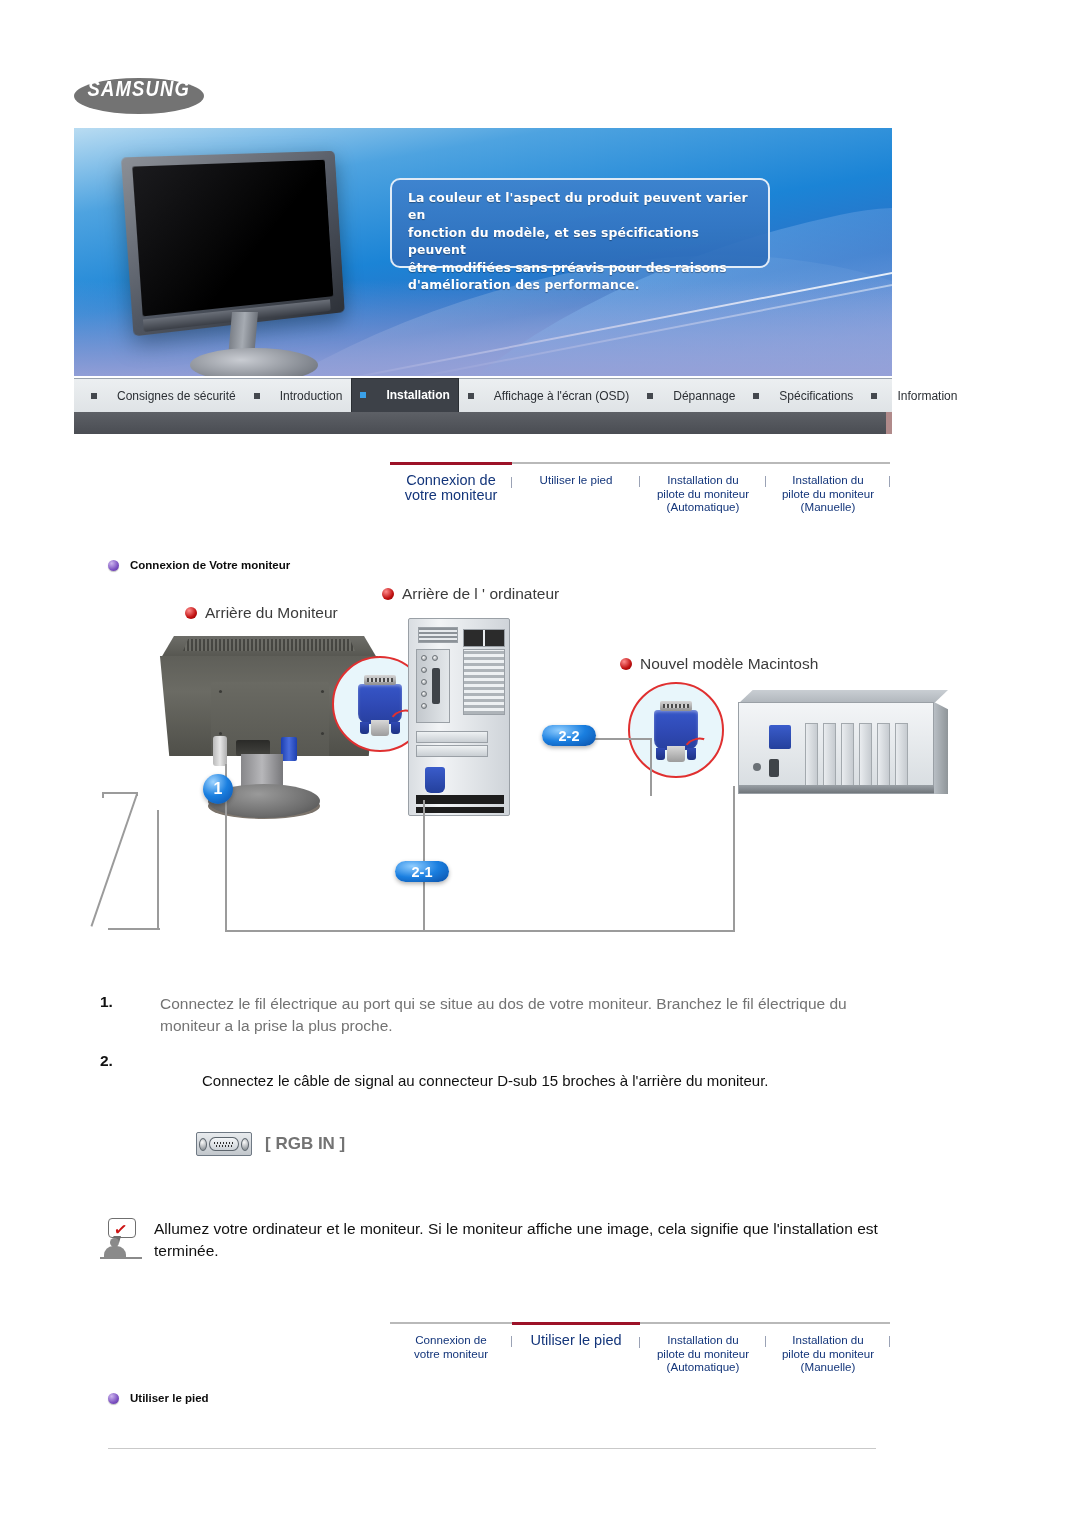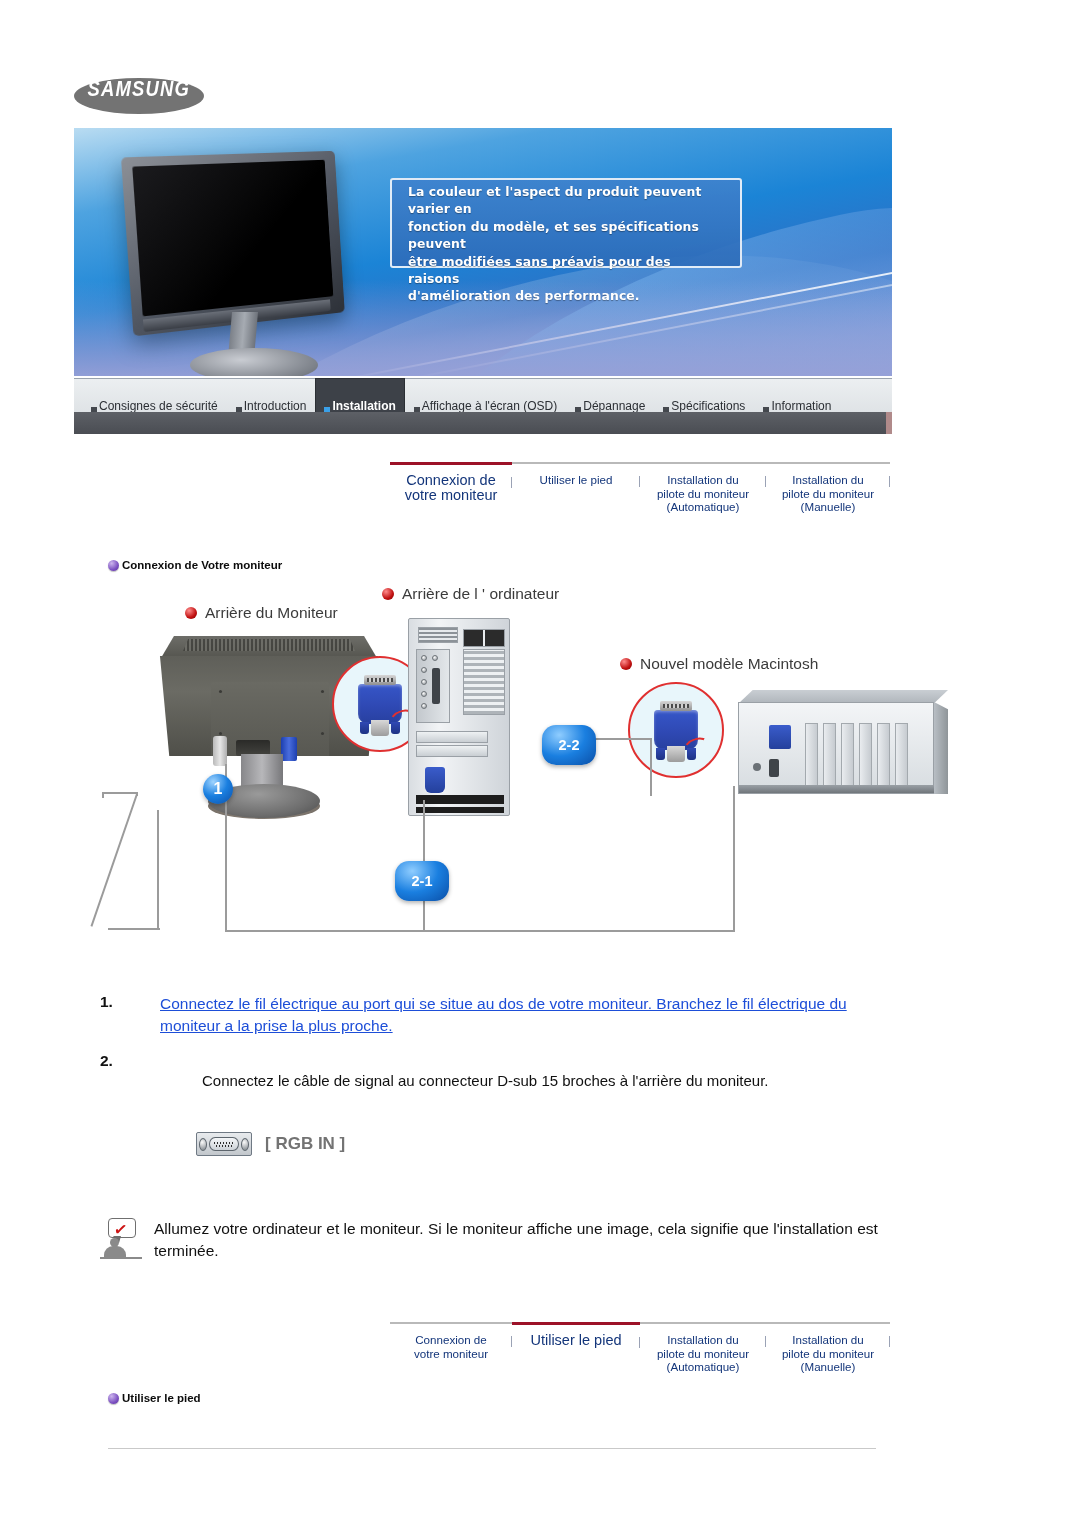--- a/index.html
+++ b/index.html
@@ -106,25 +106,25 @@
   }
   .mon-base {
     position: absolute; left: 88px; top: 196px;
     width: 128px; height: 34px;
     background: radial-gradient(ellipse at 40% 35%, #c9ccd2, #7d828a 70%, #5c6169);
     border-radius: 50%;
   }
 
   .notice-box {
     position: absolute; left: 316px; top: 50px;
-    width: 352px; height: 90px;
+    width: 380px; height: 90px;
     background: linear-gradient(180deg, rgba(62,130,205,.92), rgba(45,108,185,.92));
     border: 2px solid rgba(255,255,255,.85);
-    border-radius: 3px;
-    padding: 3px 16px;
+    border-radius: 10px;
+    padding: 9px 16px;
   }
   .notice-box p {
     margin: 0;
     color: #ffffff;
     font-family: "DejaVu Sans", sans-serif;
     font-weight: bold;
     font-size: 12.4px;
     line-height: 17.4px;
     letter-spacing: .1px;
     text-shadow: 0 1px 1px rgba(0,0,0,.35);
@@ -142,21 +142,21 @@
   .nav-strip {
     position: absolute; left: 74px; top: 412px;
     width: 818px; height: 22px;
     background: linear-gradient(180deg,#5d6066,#4a4d53);
   }
   .nav-strip::after {
     content:""; position:absolute; right:0; top:0; width:6px; height:100%;
     background:#b08a8a;
   }
   .nav-item {
-    display: flex; align-items: flex-end; gap: 2px;
+    display: flex; align-items: center; gap: 20px;
     padding: 0 9px; height: 34px;
     font-size: 12px; color: #2b2f34;
     font-family: "Liberation Sans", sans-serif;
     white-space: nowrap;
     cursor: pointer;
   }
   .nav-item .sq {
     width: 6px; height: 6px; background: #44484e; display:inline-block;
   }
   .nav-item.active {
@@ -202,21 +202,21 @@
     padding-top: 8px;
   }
   .st-1 { width: 122px; }
   .st-2 { width: 128px; }
   .st-3 { width: 126px; }
   .st-4 { width: 124px; }
 
   
   .sec-head {
     position: absolute;
-    display: flex; align-items: center; gap: 3px; justify-content: flex-end;
+    display: flex; align-items: center; gap: 11px; justify-content: flex-end;
   }
   .sec-head.a { left: 108px; top: 559px; }
   .sec-head.b { left: 108px; top: 1392px; }
   .bullet-purple {
     width: 11px; height: 11px; border-radius: 50%;
     background: radial-gradient(circle at 33% 30%, #cdb6ee, #7a4fc0 62%, #5b3397);
     box-shadow: 0 1px 1px rgba(0,0,0,.25);
   }
   .sec-head span.txt {
     font-size: 11.5px; font-weight: bold; color: #0b0b0b;
@@ -444,40 +444,39 @@
     position: absolute;
     width: 30px; height: 30px; border-radius: 50%;
     background: radial-gradient(circle at 34% 26%, #9fd4ff, #1a7fe0 48%, #0b4fa8 100%);
     color: #fff; font-weight: bold; font-size: 16px;
     display: flex; align-items: center; justify-content: center;
     box-shadow: 0 2px 4px rgba(0,0,0,.3);
     font-family: "Liberation Sans", sans-serif;
   }
   .badge-pill {
     position: absolute;
-    width: 54px; height: 40px; border-radius: 14px;
+    width: 54px; height: 21px; border-radius: 14px;
     background: radial-gradient(ellipse at 32% 25%, #8fcdff, #1a7fe0 50%, #0a4ea6 100%);
     color: #fff; font-weight: bold; font-size: 14.5px;
     display: flex; align-items: center; justify-content: center;
     box-shadow: 0 2px 4px rgba(0,0,0,.3);
     font-family: "Liberation Sans", sans-serif;
   }
 
   
   .instr { position: absolute; left: 100px; top: 993px; width: 790px; }
   .irow { display: flex; margin-bottom: 16px; }
   .inum {
     width: 60px; flex: 0 0 60px;
     font-size: 15.5px; font-weight: bold; color: #111;
     font-family: "Liberation Sans", sans-serif;
   }
   .itext {
-    font-size: 15.5px; line-height: 21.5px; color: #1d4ed8;
-    font-family: "Liberation Sans", sans-serif;
-    text-decoration: underline;
+    font-size: 15.5px; line-height: 21.5px; color: #737373;
+    font-family: "Liberation Sans", sans-serif;
   }
   .sub-step { position: absolute; left: 166px; width: 730px; }
   .ss-num {
     font-size: 14.5px; font-weight: bold; color: #111;
     display: inline-block; width: 36px;
     font-family: "Liberation Sans", sans-serif;
   }
   .ss-line1 { font-size: 15px; color:#111; font-family:"Liberation Sans",sans-serif; }
   .ss-line2 {
     font-size: 15px; color:#111; margin-left: 36px; line-height: 21px;

